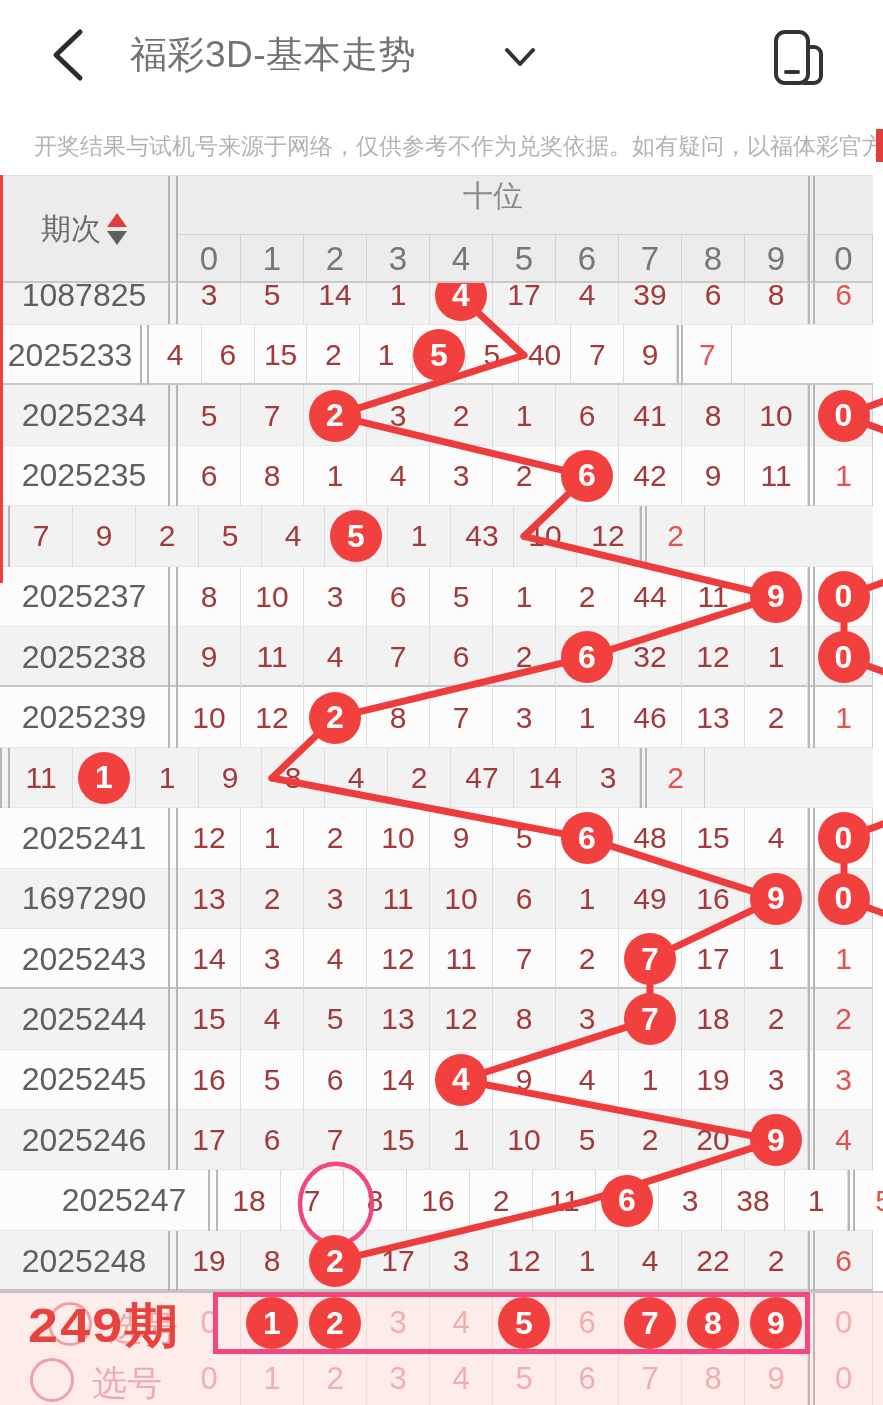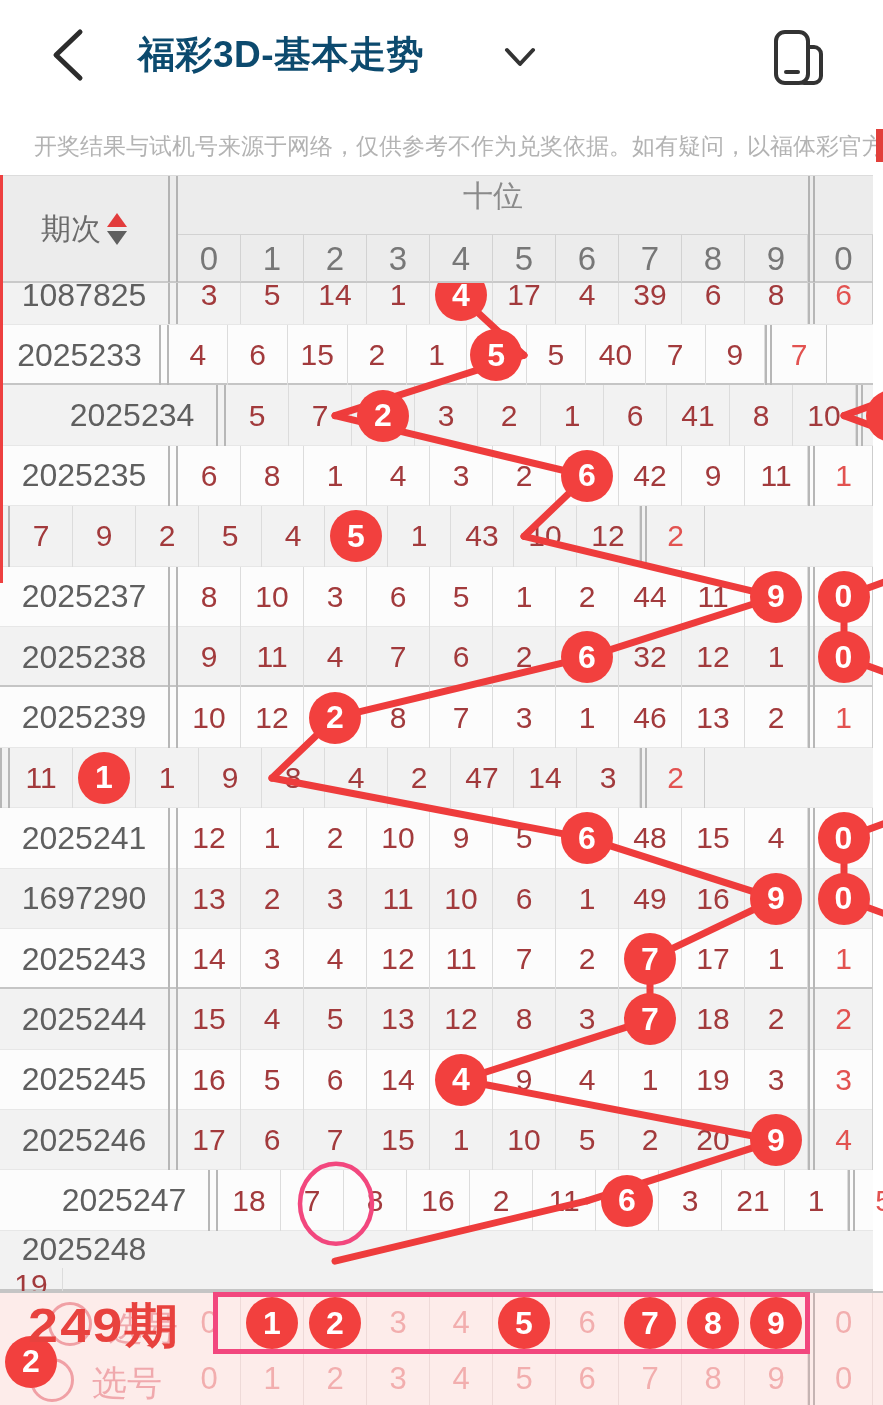--- a/index.html
+++ b/index.html
@@ -1,21 +1,21 @@
 <!DOCTYPE html>
 <html><head>
 <meta charset="utf-8">
 <style>
   html,body{margin:0;padding:0;background:#fff;}
   #app{position:relative;width:883px;height:1405px;overflow:hidden;background:#fff;
        font-family:"Liberation Sans","DejaVu Sans",sans-serif;-webkit-font-smoothing:antialiased;}
   
   .topbar{position:absolute;left:0;top:0;width:883px;height:110px;background:#fff;}
   .backbtn{position:absolute;left:46px;top:26px;width:46px;height:58px;cursor:pointer;}
-  .title{position:absolute;left:138px;top:30px;font-size:37px;font-weight:700;color:#0c4a6e;letter-spacing:.5px;white-space:nowrap;}
+  .title{position:absolute;left:130px;top:30px;font-size:37px;font-weight:400;color:#737373;letter-spacing:.5px;white-space:nowrap;}
   .caret{position:absolute;left:500px;top:38px;width:40px;height:36px;}
   .devicebtn{position:absolute;left:768px;top:26px;width:62px;height:62px;cursor:pointer;}
   
   .disclaimer{position:absolute;left:0;top:124px;width:883px;height:42px;overflow:hidden;}
   .disclaimer span{position:absolute;left:34px;top:7px;font-size:23px;color:#b3b3b3;white-space:nowrap;}
   .redclip{position:absolute;left:876px;top:129px;width:7px;height:33px;background:#e23f3a;}
   
   .thead{position:absolute;left:0;top:175px;width:873px;height:108px;background:#ececec;border-top:1px solid #dcdcdc;border-bottom:2px solid #c9c9c9;box-sizing:border-box;}
   .periodhead{position:absolute;left:0;top:0;width:168px;height:106px;display:flex;align-items:center;justify-content:center;color:#6b6b6b;font-size:30px;}
   .sorticons{display:inline-flex;flex-direction:column;margin-left:6px;gap:4px;}
@@ -143,21 +143,21 @@
           <div class="vcell">
             <span class="num">8</span>
           </div>
           <div class="dv2"></div>
           <div class="rcell">
             <span class="num light">6</span>
           </div>
         </div>
       </div>
       <div class="trow white group" style="height: 60.4px;">
-        <div style="display: flex; width: 827px; height: 60.4px;">
+        <div style="display: flex; width: 732px; height: 60.4px;">
           <div class="pcell">2025233</div>
           <div class="dv1"></div>
           <div class="vcell">
             <span class="num">4</span>
           </div>
           <div class="vcell">
             <span class="num">6</span>
           </div>
           <div class="vcell">
             <span class="num">15</span>
@@ -182,21 +182,21 @@
           </div>
           <div class="vcell">
             <span class="num">9</span>
           </div>
           <div class="dv2"></div>
           <div class="rcell">
             <span class="num light">7</span>
           </div>
         </div>
       </div>
-      <div class="trow gray" style="height: 60.4px; padding-left: 48px;">
+      <div class="trow gray" style="height: 60.4px;">
         <div style="display: flex; width: 873px; height: 60.4px;">
           <div class="pcell">2025234</div>
           <div class="dv1"></div>
           <div class="vcell">
             <span class="num">5</span>
           </div>
           <div class="vcell">
             <span class="num">7</span>
           </div>
           <div class="vcell">
@@ -729,33 +729,33 @@
           <div class="vcell">
             <span class="num">11</span>
           </div>
           <div class="vcell">
             <span class="circle">6</span>
           </div>
           <div class="vcell">
             <span class="num">3</span>
           </div>
           <div class="vcell">
-            <span class="num">21</span>
+            <span class="num">38</span>
           </div>
           <div class="vcell">
             <span class="num">1</span>
           </div>
           <div class="dv2"></div>
           <div class="rcell">
             <span class="num light">5</span>
           </div>
         </div>
       </div>
       <div class="trow gray group" style="height: 60.4px;">
-        <div style="display: flex; width: 873px; height: 60.4px; flex-direction: column;">
+        <div style="display: flex; width: 873px; height: 60.4px;">
           <div class="pcell">2025248</div>
           <div class="dv1"></div>
           <div class="vcell">
             <span class="num">19</span>
           </div>
           <div class="vcell">
             <span class="num">8</span>
           </div>
           <div class="vcell">
             <span class="circle">2</span>

